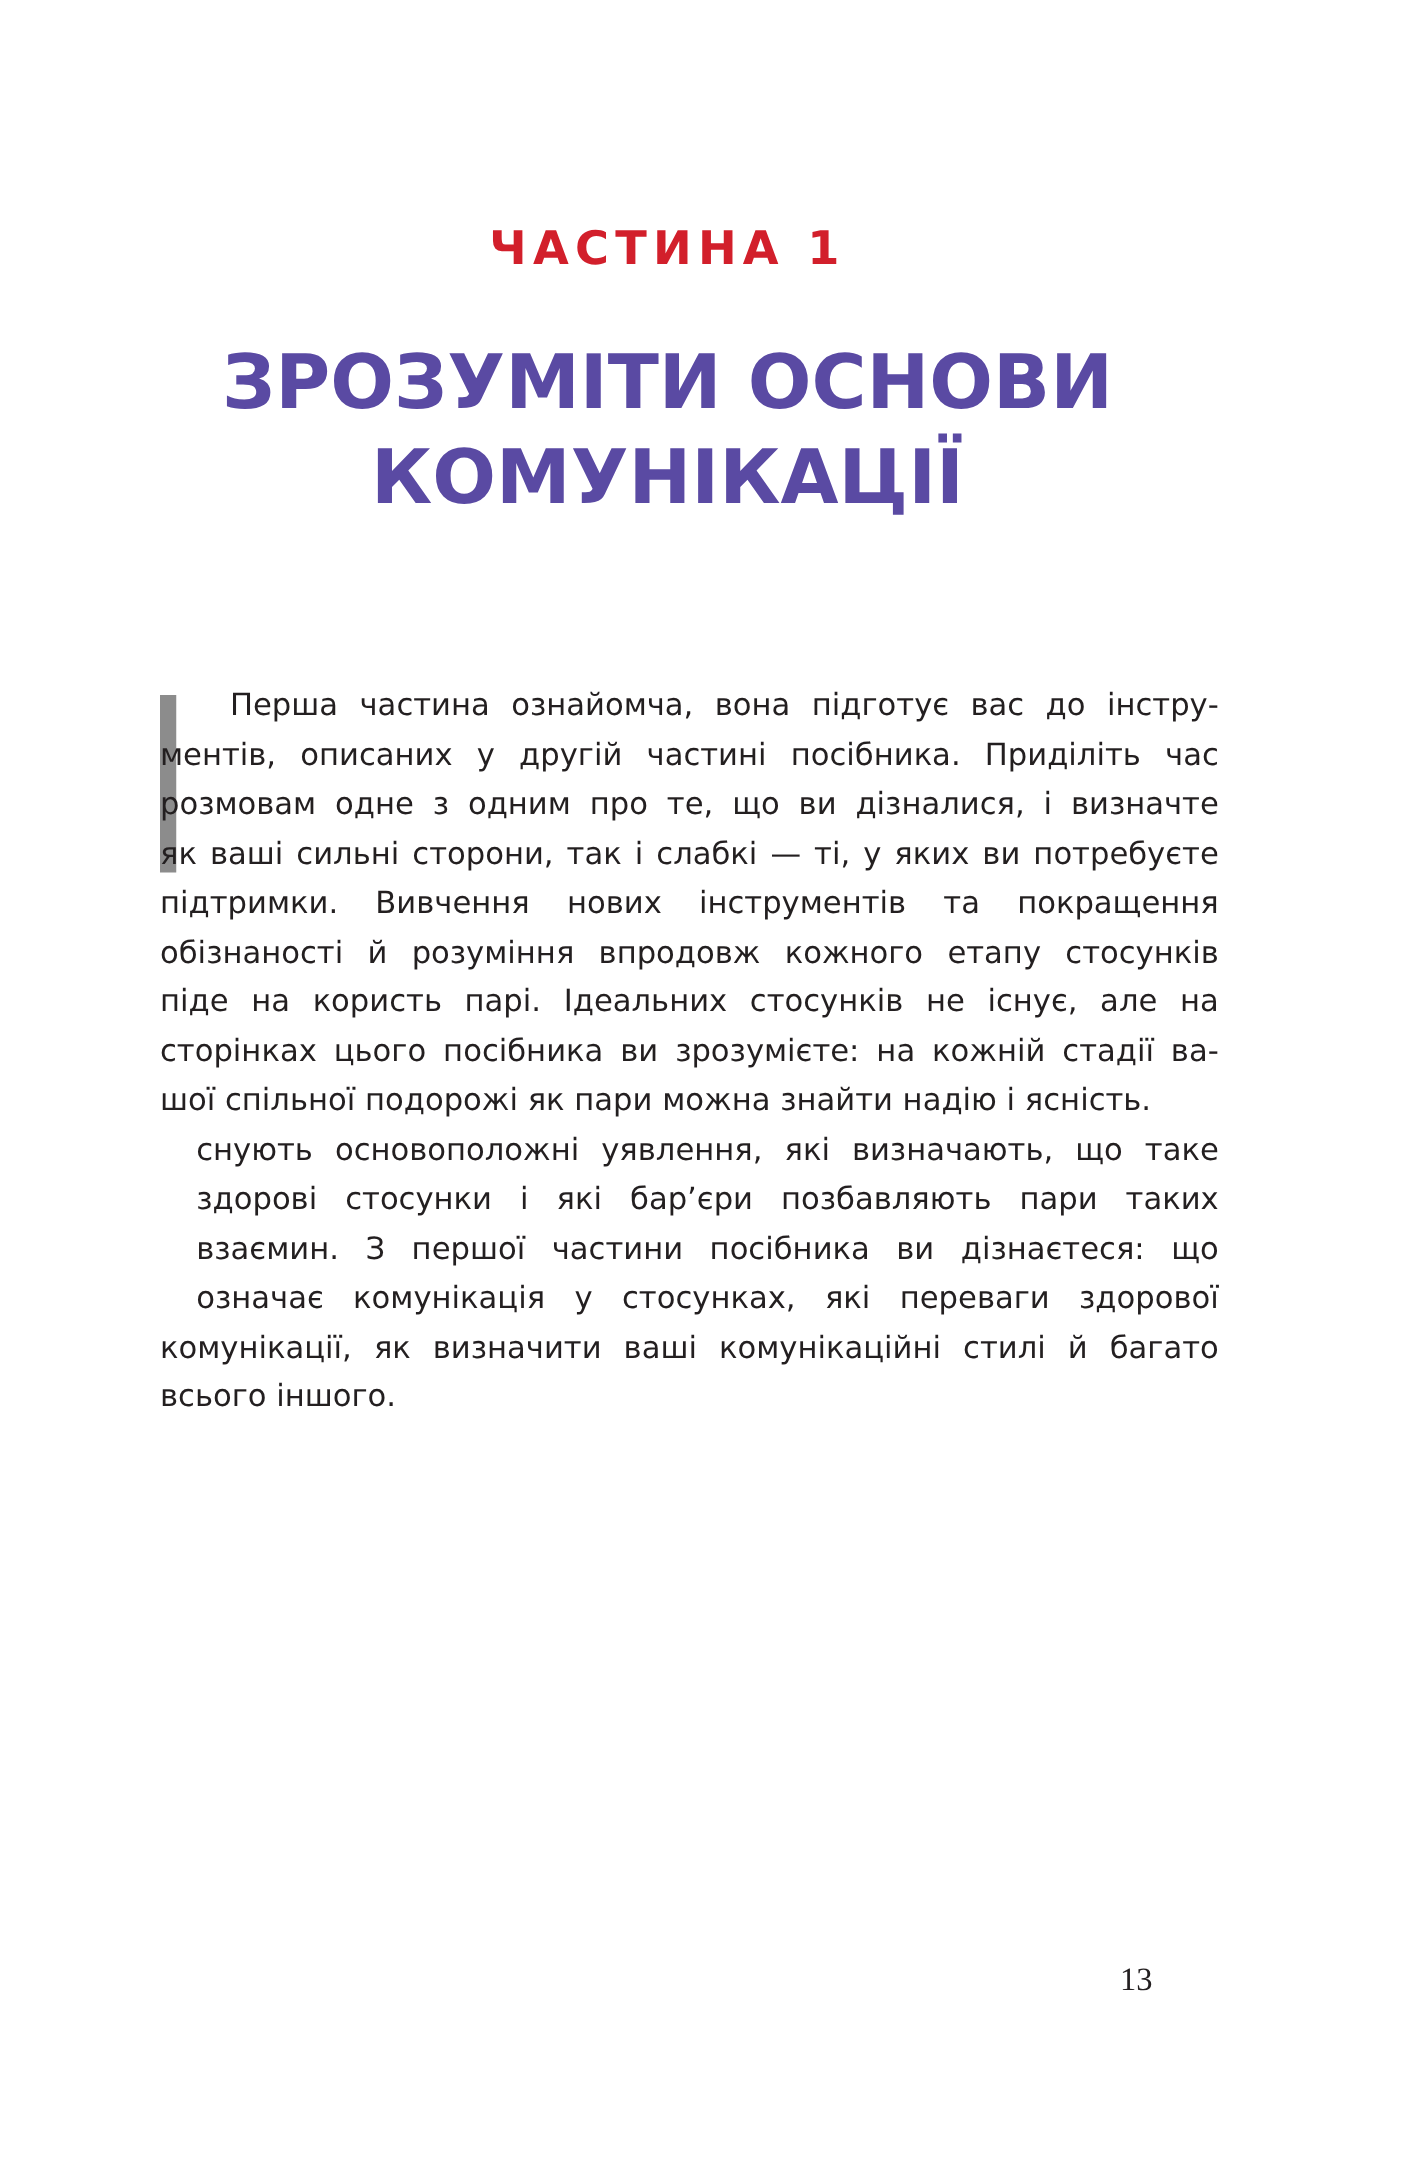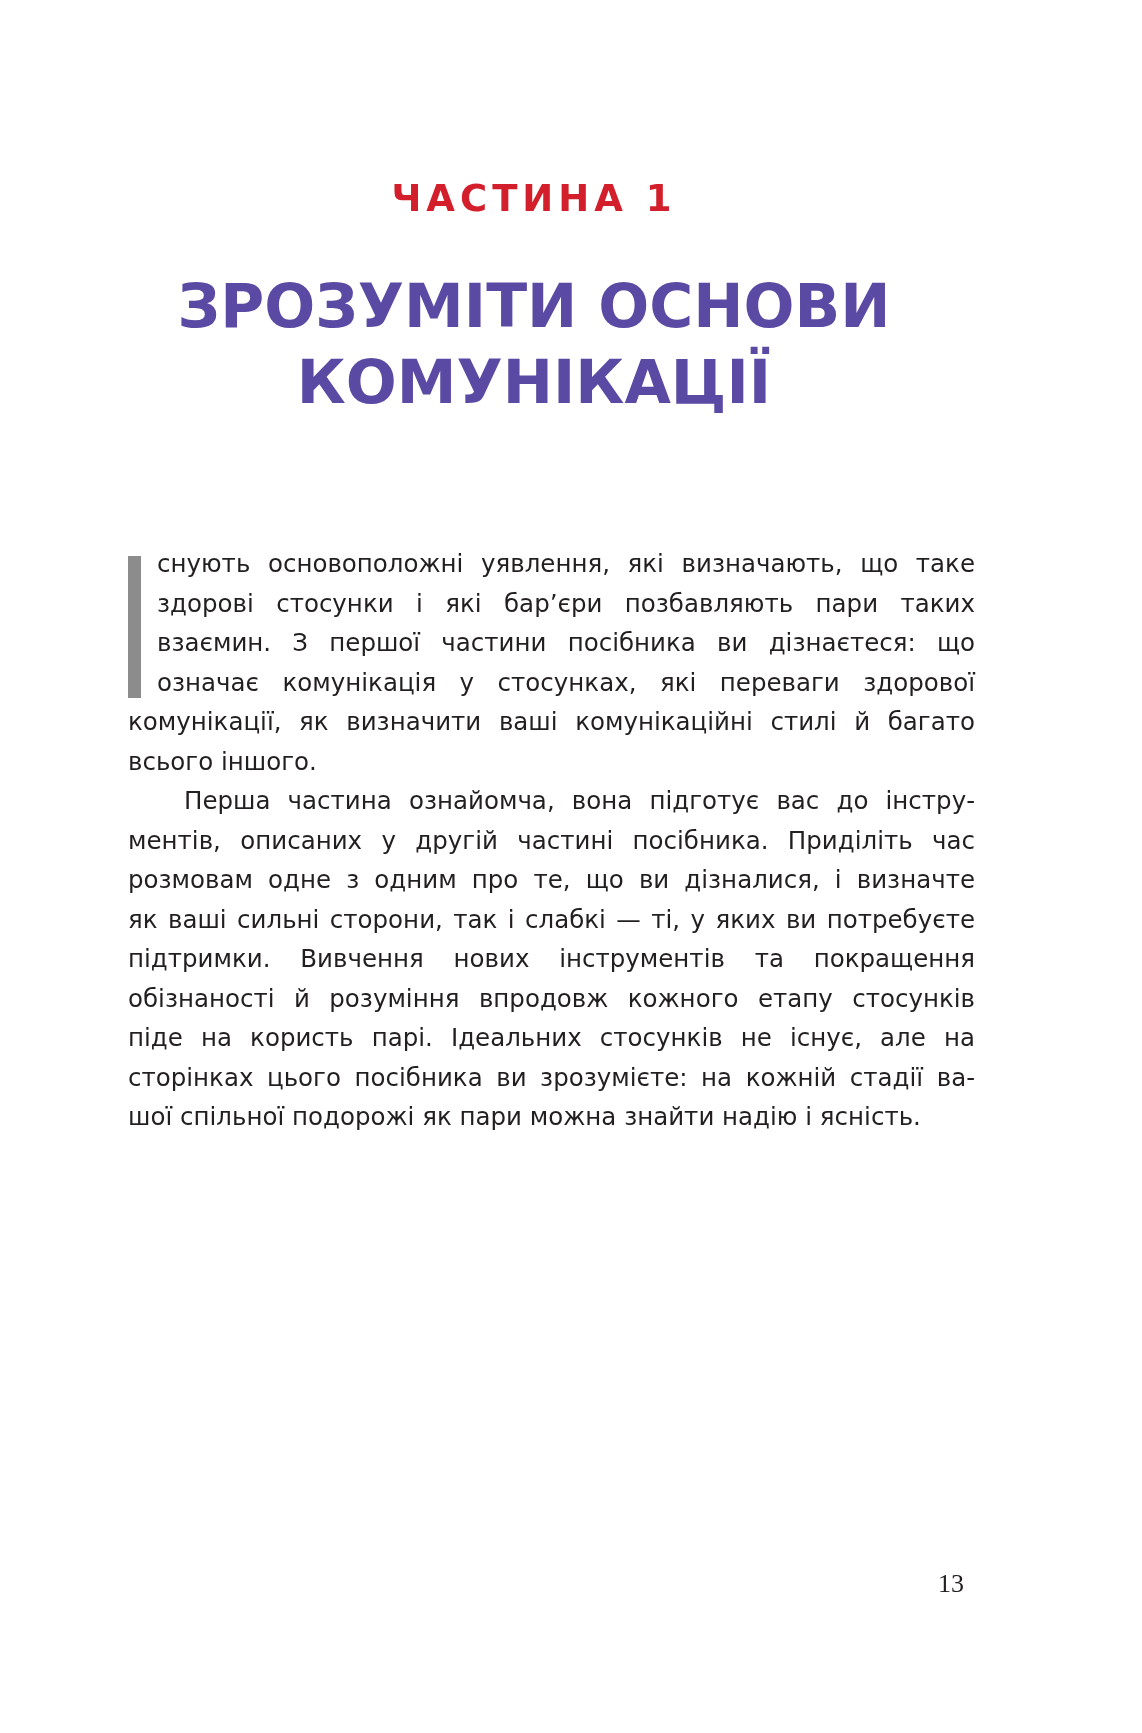--- a/index.html
+++ b/index.html
@@ -70,21 +70,21 @@
     .drop-bar {
       position: absolute;
       top: 556px;
       left: 128px;
       width: 13px;
       height: 142px;
     }
     .page-number {
       position: absolute;
       top: 1569px;
-      left: 938px;
+      left: 896px;
       font-family: "Liberation Serif", serif;
       font-size: 26px;
       color: #231f20;
     }
   </style>
 </head>
 <body>
 
 <div>
 
@@ -92,35 +92,35 @@
 
   <div class="title" style="color: rgb(90, 74, 163);">
     <span class="line">ЗРОЗУМІТИ ОСНОВИ</span>
     <span class="line">КОМУНІКАЦІЇ</span>
   </div>
 
   <div class="drop-bar" title="" style="background: rgb(140, 140, 140);"></div>
 
   <div class="body-text" style="color: rgb(35, 31, 32);">
     <div>
-      <span class="line indent-drop">снують основоположні уявлення, які визначають, що таке</span>
-      <span class="line indent-drop">здорові стосунки і які бар’єри позбавляють пари таких</span>
-      <span class="line indent-drop">взаємин. З першої частини посібника ви дізнаєтеся: що</span>
-      <span class="line indent-drop">означає комунікація у стосунках, які переваги здорової</span>
-      <span class="line">комунікації, як визначити ваші комунікаційні стилі й багато</span>
-      <span class="line last">всього іншого.</span>
-    </div>
-    <div>
       <span class="line indent-para">Перша частина ознайомча, вона підготує вас до інстру-</span>
       <span class="line">ментів, описаних у другій частині посібника. Приділіть час</span>
       <span class="line">розмовам одне з одним про те, що ви дізналися, і визначте</span>
       <span class="line">як ваші сильні сторони, так і слабкі — ті, у яких ви потребуєте</span>
       <span class="line">підтримки. Вивчення нових інструментів та покращення</span>
       <span class="line">обізнаності й розуміння впродовж кожного етапу стосунків</span>
       <span class="line">піде на користь парі. Ідеальних стосунків не існує, але на</span>
       <span class="line">сторінках цього посібника ви зрозумієте: на кожній стадії ва-</span>
       <span class="line last">шої спільної подорожі як пари можна знайти надію і ясність.</span>
     </div>
+    <div>
+      <span class="line indent-drop">снують основоположні уявлення, які визначають, що таке</span>
+      <span class="line indent-drop">здорові стосунки і які бар’єри позбавляють пари таких</span>
+      <span class="line indent-drop">взаємин. З першої частини посібника ви дізнаєтеся: що</span>
+      <span class="line indent-drop">означає комунікація у стосунках, які переваги здорової</span>
+      <span class="line">комунікації, як визначити ваші комунікаційні стилі й багато</span>
+      <span class="line last">всього іншого.</span>
+    </div>
   </div>
 
   <div class="page-number">13</div>
 
 </div>
 
 </body></html>

